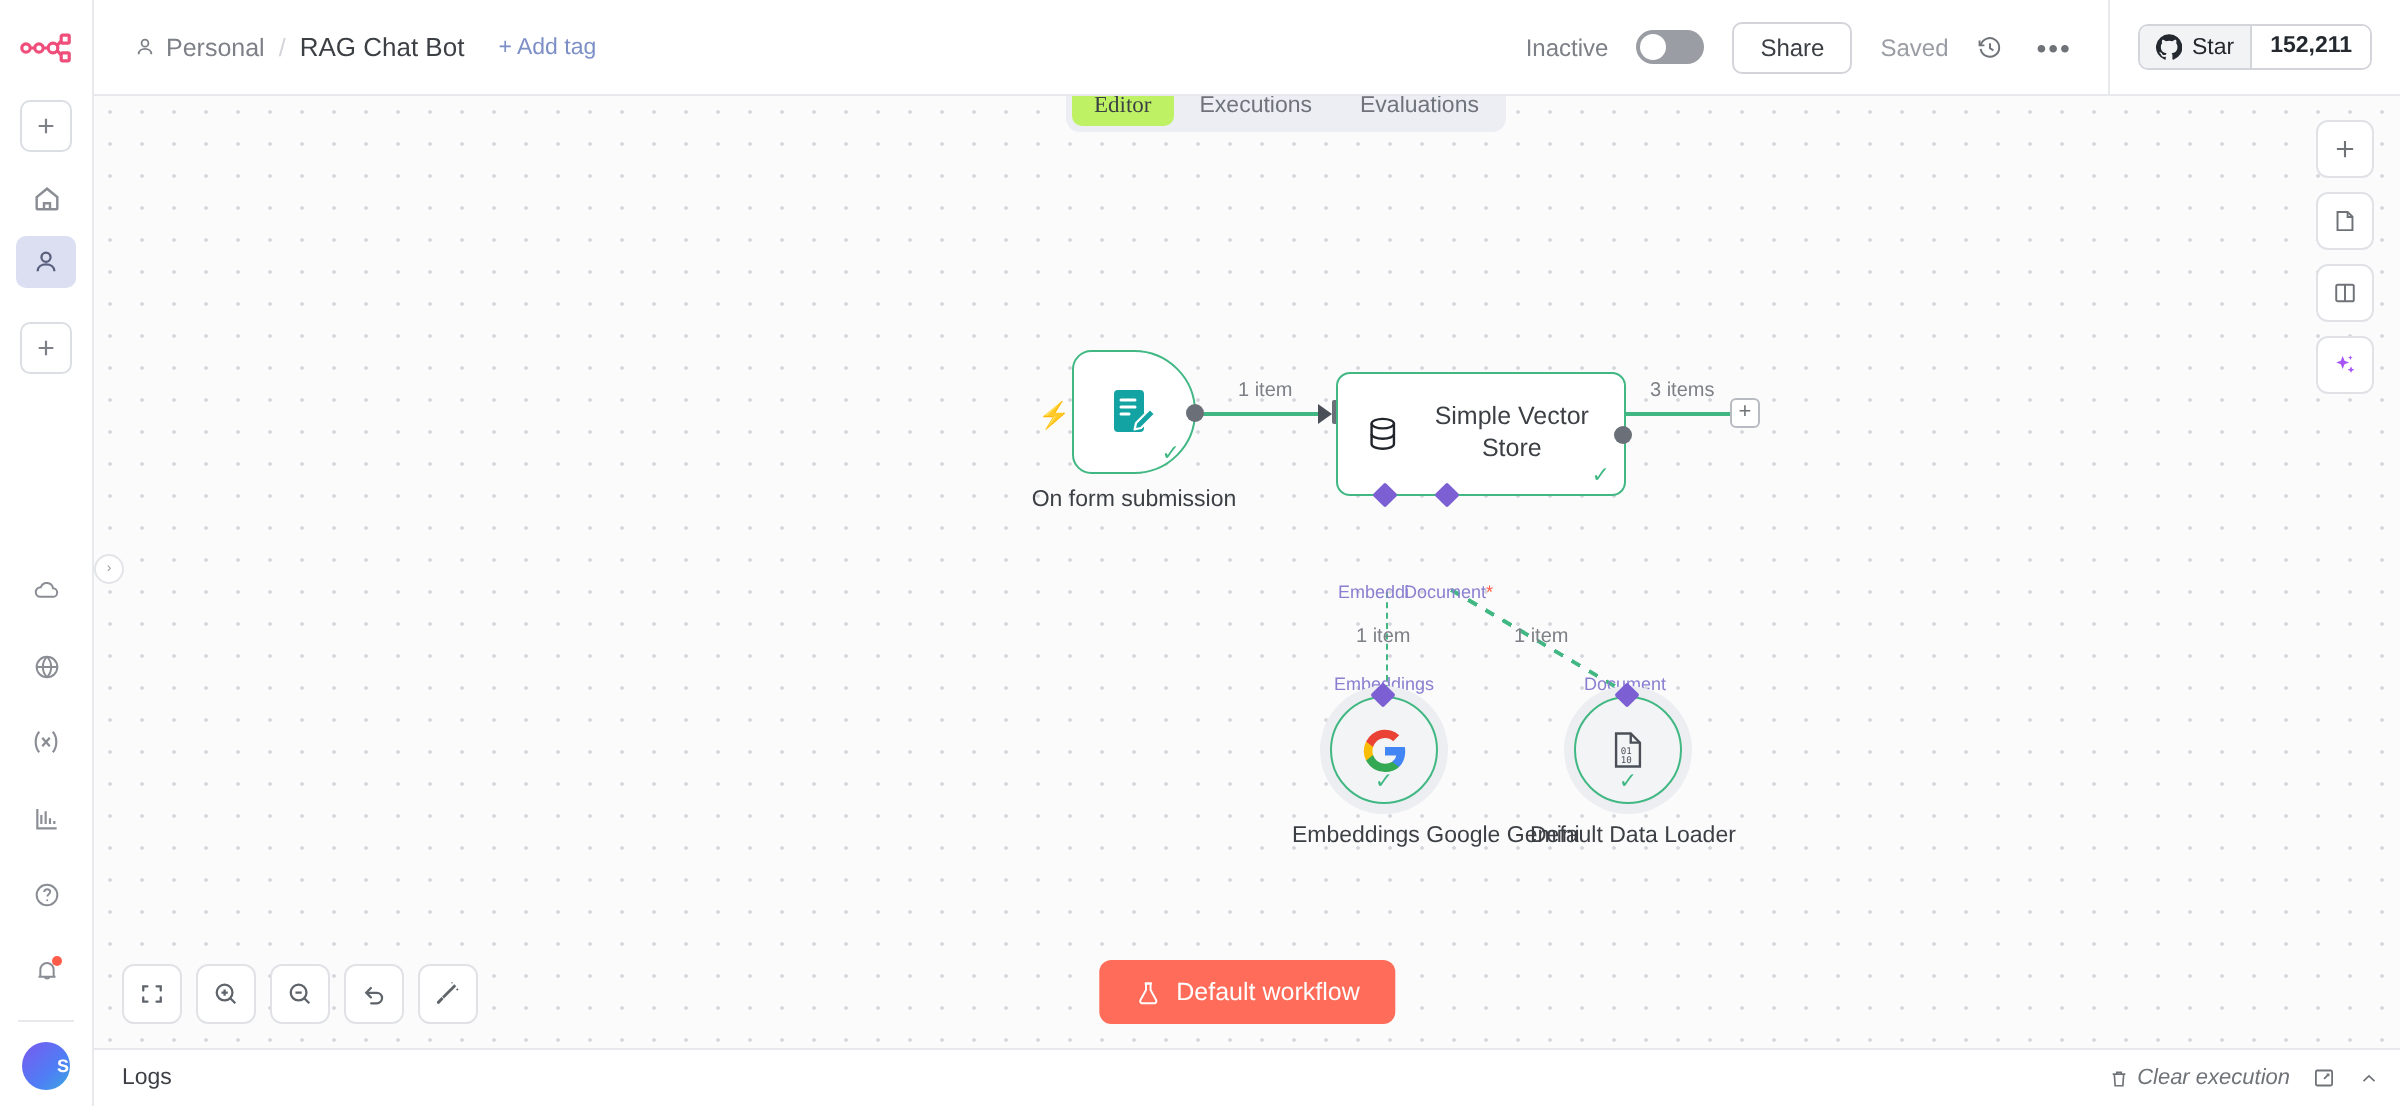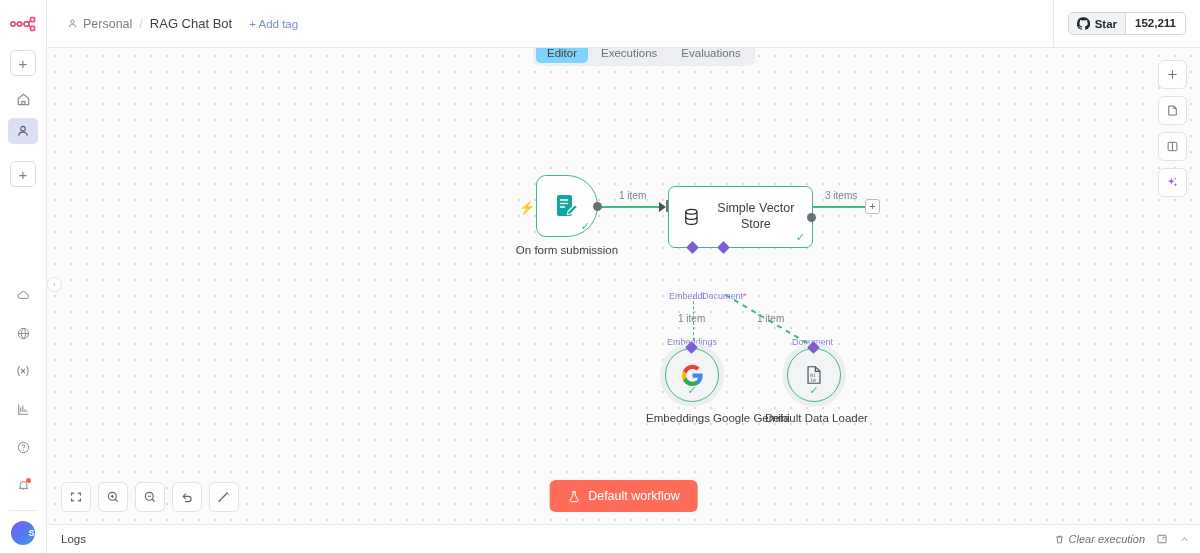--- a/index.html
+++ b/index.html
@@ -64,31 +64,31 @@
     font-size: 12px; color: #3c3f44; background: #fff; cursor: pointer;
   }
   .saved-txt { font-size: 12px; color: #9a9da3; }
   .hicon { color: #6f7378; cursor: pointer; display: flex; align-items: center; }
   .dots { font-size: 14px; color: #6f7378; letter-spacing: 1px; cursor: pointer; padding: 0 2px; }
   .gh-wrap {
     border-left: 1px solid #e8e9ec; height: 100%; display: flex; align-items: center;
     padding: 0 14px;
   }
   .gh-box { display: flex; align-items: stretch; border: 1px solid #d3d5da; border-radius: 5px; overflow: hidden; cursor: pointer; }
-  .gh-star { display: flex; align-items: center; gap: 5px; background: #f2f3f5; padding: 4px 8px; font-size: 11.5px; font-weight: 700; color: #24292f; }
+  .gh-star { display: flex; align-items: center; gap: 5px; background: #f2f3f5; padding: 4px 8px; font-size: 11.5px; font-weight: 400; color: #24292f; }
   .gh-count { background: #fff; padding: 4px 9px; font-size: 11.5px; font-weight: 600; color: #24292f; border-left: 1px solid #d3d5da; }
 
   
   .tabs {
     position: absolute; left: 533px; top: 40px;
     background: #eceef3; border-radius: 7px; padding: 3px;
     display: flex; gap: 2px; z-index: 30;
   }
   .tab { font-size: 11.5px; color: #6f737c; padding: 4px 11px; border-radius: 5px; cursor: pointer; }
-  .tab.active { background: #7dd3fc; color: #3c3f44; }
+  .tab.active { background: #bef264; color: #3c3f44; font-family: Liberation Serif, serif; }
 
   
   .canvas {
     position: absolute; left: 47px; top: 48px; right: 0; bottom: 29px;
     background-color: #fbfbfc;
     background-image: radial-gradient(#d7d9de 0.9px, transparent 0.9px);
     background-size: 16px 16px;
     overflow: hidden;
   }
   .collapse-handle {
@@ -282,20 +282,36 @@
           <path d="M3.4 13.2c0-2.5 2.1-3.9 4.6-3.9s4.6 1.4 4.6 3.9"></path>
         </svg>
         <span>Personal</span>
       </span>
       <span class="crumb-sep">/</span>
       <span class="crumb-title">RAG Chat Bot</span>
       <span class="add-tag">+ Add tag</span>
     </div>
 
     <div class="header-right">
+      <div class="hr-group">
+        <span class="inactive-label">Inactive</span>
+        <div class="toggle">
+            <div class="knob"></div>
+          </div>
+        <button class="share-btn">Share</button>
+        <span class="saved-txt">Saved</span>
+        <span class="hicon">
+          <svg width="14" height="14" viewBox="0 0 18 18" fill="none" stroke="currentColor" stroke-width="1.25">
+            <path d="M3.1 7.2A6 6 0 1 1 3 9.6"></path>
+            <path d="M2.3 4.2v3.1h3.1"></path>
+            <path d="M9 5.9V9.2l2.2 1.3"></path>
+          </svg>
+        </span>
+        <span class="dots">•••</span>
+      </div>
       <div class="gh-wrap">
         <div class="gh-box">
           <span class="gh-star">
             <svg width="13" height="13" viewBox="0 0 16 16" fill="currentColor">
               <path d="M8 .2a8 8 0 0 0-2.5 15.6c.4.1.5-.2.5-.4v-1.4c-2.2.5-2.7-1-2.7-1-.4-.9-.9-1.2-.9-1.2-.7-.5.1-.5.1-.5.8.1 1.2.8 1.2.8.7 1.2 1.9.9 2.4.7 0-.5.3-.9.5-1.1-1.8-.2-3.6-.9-3.6-3.9 0-.9.3-1.6.8-2.1-.1-.2-.4-1 .1-2.1 0 0 .7-.2 2.2.8a7.5 7.5 0 0 1 4 0c1.5-1 2.2-.8 2.2-.8.5 1.1.2 1.9.1 2.1.5.5.8 1.2.8 2.1 0 3-1.8 3.7-3.6 3.9.3.3.5.8.5 1.5v2.2c0 .2.1.5.6.4A8 8 0 0 0 8 .2z"></path>
             </svg>
             <span>Star</span>
           </span>
           <span class="gh-count">152,211</span>
         </div>

